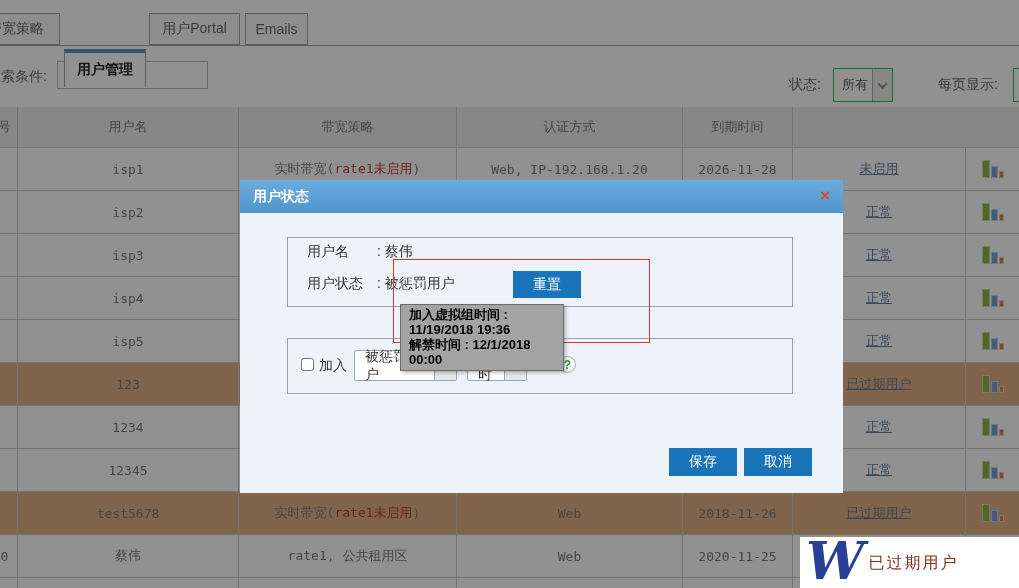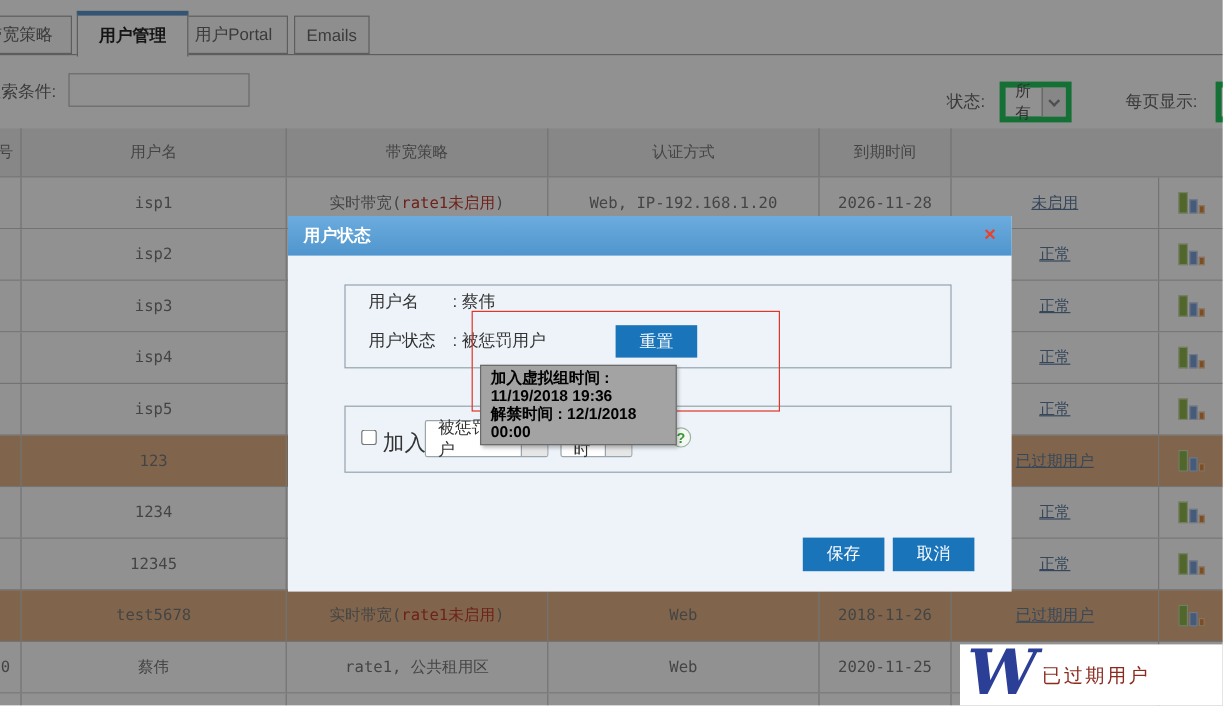--- a/index.html
+++ b/index.html
@@ -7,31 +7,31 @@
   body { font-family:"Liberation Sans", sans-serif; }
   .page { position:relative; width:1019px; height:588px; background:#fff; overflow:hidden; }
 
   
   .tabbar-line { position:absolute; left:0; right:0; top:45px; height:1px; background:#a3a3a3; z-index:1; }
   .tab { position:absolute; top:13px; height:32px; border:1px solid #a3a3a3; background:#fafafa;
          display:flex; align-items:center; justify-content:center; font-size:14px; color:#666; z-index:1; }
   .tab.active { top:9px; height:38px; background:#fff; border-bottom:none; z-index:2;
                 border-top:4px solid #5893c8; font-weight:bold; color:#222; }
   .tab-bandwidth { left:-28px; width:88px; }
-  .tab-users { left:64px; width:93px; }
+  .tab-users { left:64px; width:82px;margin-top:40px; }
   .tab-portal { left:149px; width:91px; }
   .tab-emails { left:245px; width:63px; }
 
   
   .search-label { position:absolute; left:-13px; top:68px; font-size:14px; color:#666; }
   .search-input { position:absolute; left:57px; top:61px; width:151px; height:28px;
                   border:1px solid #b9b9b9; background:#fff; font-size:13px; padding:0 6px; }
   .status-label { position:absolute; left:789px; top:76px; font-size:14px; color:#666; }
   .pagesize-label { position:absolute; left:938px; top:76px; font-size:14px; color:#666;text-align:right; }
-  .mini-select { position:absolute; top:68px; height:34px; border:5px solid #22c55e; background:#fff;
+  .mini-select { position:absolute; top:68px; height:34px; border:1px solid #22c55e; background:#fff;
                  display:flex; align-items:center; font-size:13px; color:#555; }
   .mini-select .txt { flex:1; padding-left:8px; }
   .mini-select .chev { width:20px; height:100%; background:#ededed; border-left:1px solid #a9a9a9;
                        display:flex; align-items:center; justify-content:center; }
   .chev i { display:block; width:7px; height:7px; border-right:2px solid #8a8a8a; border-bottom:2px solid #8a8a8a;
             transform:rotate(45deg) translate(-1px,-1px); }
   .status-select { left:833px; width:60px; }
   .pagesize-select { left:1013px; width:40px; }
 
   
@@ -77,21 +77,21 @@
          display:flex; align-items:center; justify-content:center; font-family:"Liberation Sans",sans-serif; }
   .btn-reset { position:absolute; left:273px; top:91px; width:68px; height:27px; }
   .btn-save { position:absolute; left:429px; top:268px; width:68px; height:28px; }
   .btn-cancel { position:absolute; left:504px; top:268px; width:68px; height:28px; }
   .red-rect { position:absolute; left:153px; top:79px; width:257px; height:84px;
               border:1px solid #e23427; z-index:2; pointer-events:none; }
   .tooltip { position:absolute; left:160px; top:124px; width:164px; background:#a3a3a3;
              border:1px solid #6b6b6b; box-shadow:2px 2px 3px rgba(0,0,0,.25);
              padding:2px 8px 3px 8px; z-index:3; font-size:13px; font-weight:600; color:#000; line-height:15px; }
   .join-checkbox { position:absolute; left:61px; top:178px; width:13px; height:13px; }
-  .join-label { position:absolute; left:79px; top:177px; font-size:18px; color:#333; }
+  .join-label { position:absolute; left:79px; top:177px; font-size:14px; color:#333; }
   .modal-select { position:absolute; height:31px; background:#fff; border:1px solid #9aa5ac; border-radius:2px;
                   display:flex; align-items:center; font-size:14px; color:#333; }
   .modal-select .txt { flex:1; padding-left:10px; }
   .modal-select .chev { width:22px; height:100%; background:#e6e6e6; border-left:1px solid #9aa5ac;
                         display:flex; align-items:center; justify-content:center; }
   .sel-group { left:114px; top:170px; width:103px; }
   .sel-duration { left:227px; top:170px; width:60px; }
   .help-icon { position:absolute; left:319px; top:176px; width:17px; height:17px; border:1px solid #9fb3a0;
                border-radius:50%; color:#3b9a35; font-size:12px; font-weight:bold;
                display:flex; align-items:center; justify-content:center; background:#f4f8f4; }

